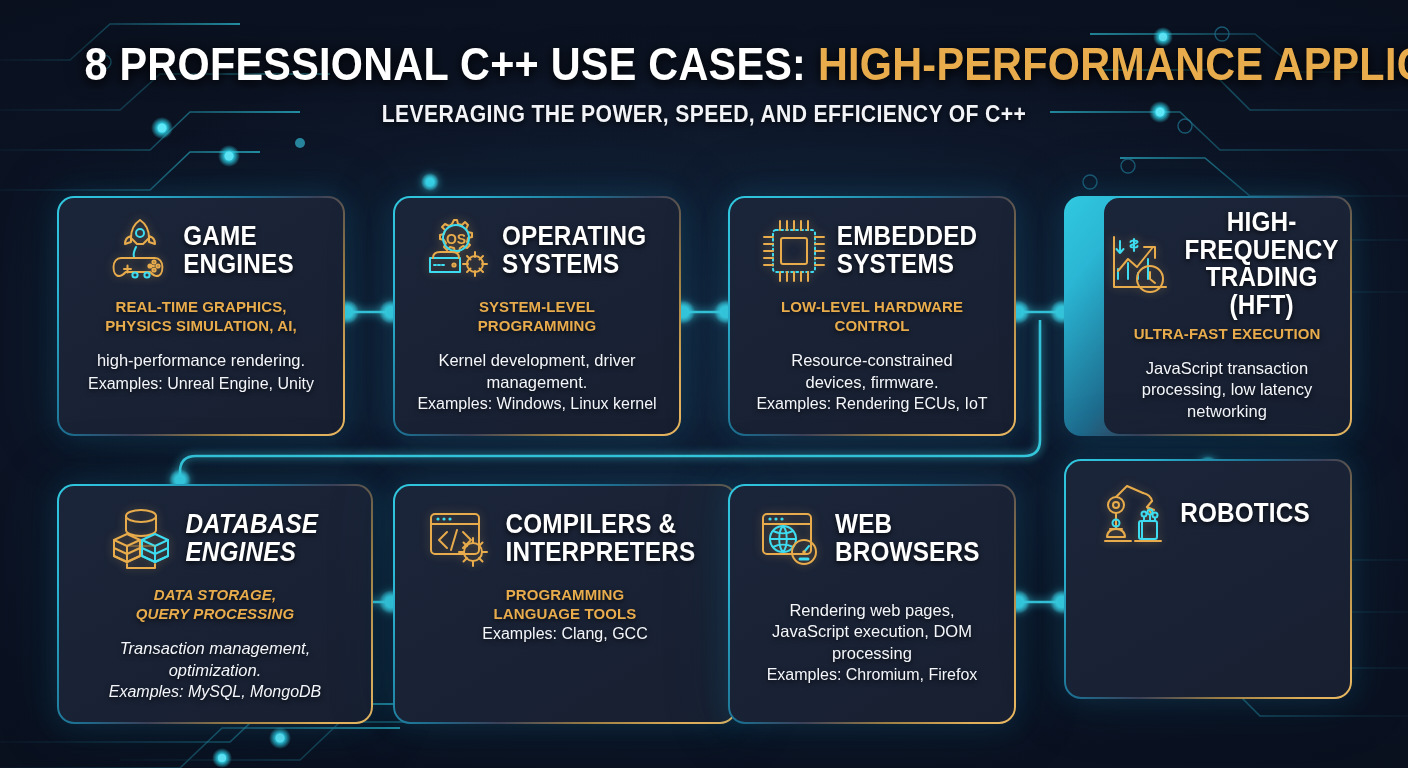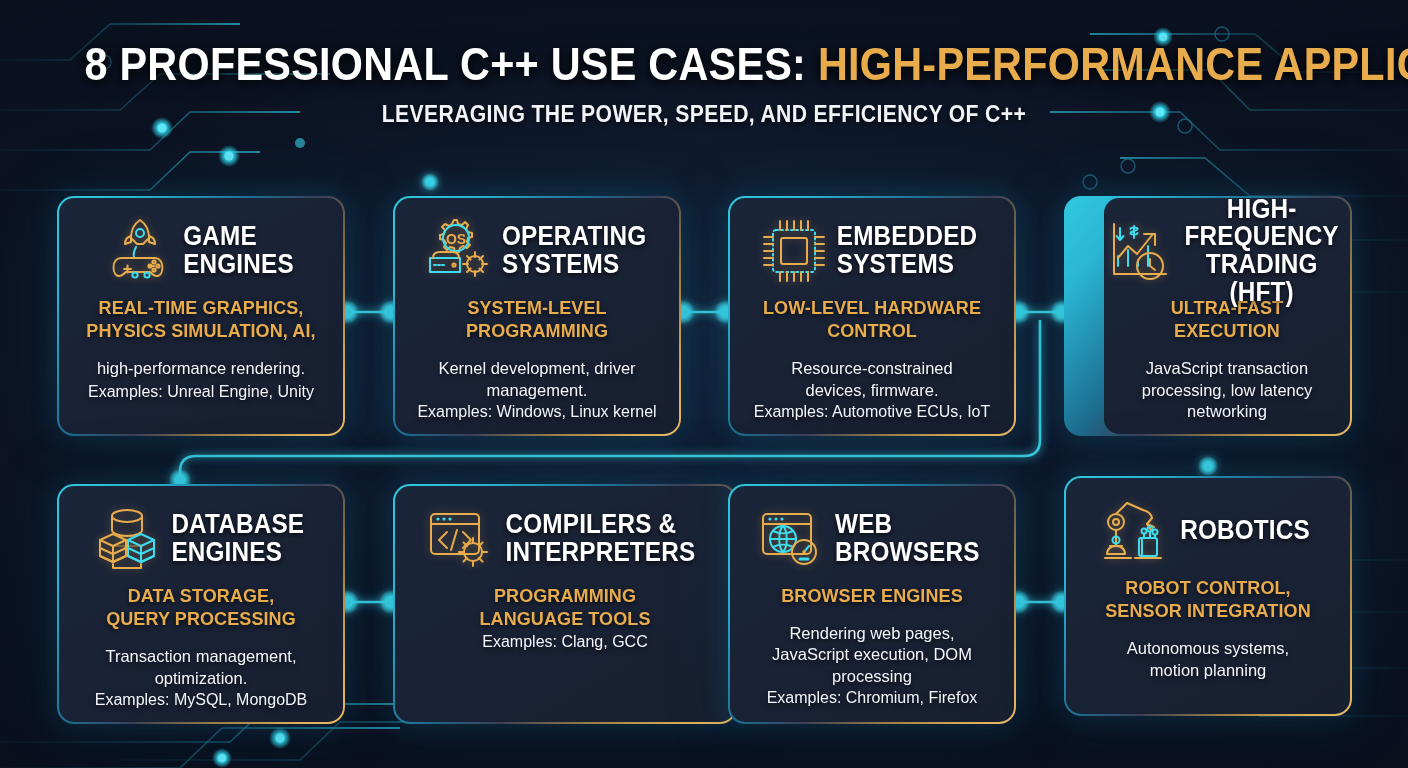--- a/index.html
+++ b/index.html
@@ -76,21 +76,21 @@
     font-size:27px;font-weight:bold;color:#ffffff;
     line-height:1.02;letter-spacing:.2px;
     transform:scaleX(.9);
     text-shadow:0 2px 6px rgba(0,0,0,.8);
     text-align:left;
     white-space:pre-line;
   }
   .card.ttl-center .head .ttl{text-align:center;}
   .card .body{margin-top:6px;width:100%;text-align:center;}
   .card .lead{
-    font-size:18px;font-weight:bold;color:#e8ac4c;
+    font-size:15px;font-weight:bold;color:#e8ac4c;
     line-height:1.28;letter-spacing:.1px;
     text-shadow:0 2px 5px rgba(0,0,0,.7);
     white-space:pre-line;
   }
   .card .desc{
     margin-top:15px;
     font-size:16.5px;color:#f4f6fa;line-height:1.3;
     text-shadow:0 2px 5px rgba(0,0,0,.7);
     white-space:pre-line;
   }
@@ -99,24 +99,24 @@
     font-size:16px;color:#f4f6fa;line-height:1.3;
     text-shadow:0 2px 5px rgba(0,0,0,.7);
   }
   .card .ex.tight{margin-top:1px;}
 
   
   #card-0{left:57px;  top:196px; width:288px; height:240px;}
   #card-1{left:393px; top:196px; width:288px; height:240px;}
   #card-2{left:728px; top:196px; width:288px; height:240px;}
   #card-3{left:1064px;top:196px; width:288px; height:240px;padding-left:40px;}
-  #card-4{left:57px;  top:484px; width:288px; height:240px;}
+  #card-4{left:57px;  top:484px; width:316px; height:240px;font-style:italic;}
   #card-5{left:393px; top:484px; width:344px; height:240px;}
   #card-6{left:728px; top:484px; width:288px; height:240px;}
-  #card-7{left:1064px;top:476px; width:288px; height:240px;}
+  #card-7{left:1064px;top:459px; width:288px; height:240px;}
 
   .ico svg{display:block;filter:drop-shadow(0 0 4px rgba(232,172,76,.35));}
 </style>
 </head>
 <body>
 
 <div id="bg">
   <div class="vig"></div>
   <svg viewBox="0 0 1408 768">
     <defs>
@@ -330,21 +330,21 @@
           </svg>
         </span>
         <span class="ttl">EMBEDDED
 SYSTEMS</span>
       </div>
       <div class="body">
         <div class="lead">LOW-LEVEL HARDWARE
 CONTROL</div>
         <div class="desc">Resource-constrained
 devices, firmware.</div>
-        <div class="ex tight">Examples: Automotive ECUs, IoT</div>
+        <div class="ex tight">Examples: Rendering ECUs, IoT</div>
       </div>
     </div>
   </div>
 
   <div class="card ttl-center" id="card-3">
     <div class="inner">
       <div class="head">
         <span class="ico">
           <svg width="70" height="70" viewBox="0 0 70 70" fill="none" stroke="#e8ac4c" stroke-width="2" stroke-linecap="round" stroke-linejoin="round">
             <path d="M8 8v50h52"></path>
@@ -447,21 +447,20 @@
             <circle cx="47" cy="48" r="12"></circle>
             <path d="M52 42l-5 6" stroke="#3ddcf0"></path>
             <circle cx="47" cy="48" r="1.8" fill="#e8ac4c" stroke="none"></circle>
             <path d="M43 55h8" stroke="#3ddcf0" stroke-width="3"></path>
           </svg>
         </span>
         <span class="ttl">WEB
 BROWSERS</span>
       </div>
       <div class="body">
-        <div class="lead">BROWSER ENGINES</div>
         <div class="desc">Rendering web pages,
 JavaScript execution, DOM
 processing</div>
         <div class="ex tight">Examples: Chromium, Firefox</div>
       </div>
     </div>
   </div>
 
   <div class="card ttl-center" id="card-7">
     <div class="inner">
@@ -484,23 +483,16 @@
               <circle cx="45" cy="37" r="2.5"></circle>
                 <circle cx="51" cy="35" r="2.5"></circle>
                 <circle cx="56" cy="38" r="2.5"></circle>
               <path d="M45 40v4M51 38v6M56 41v3"></path>
             </g>
             <path d="M36 64h26"></path>
           </svg>
         </span>
         <span class="ttl">ROBOTICS</span>
       </div>
-      <div class="body">
-        <div class="lead">ROBOT CONTROL,
-SENSOR INTEGRATION</div>
-        <div class="desc">Autonomous systems,
-motion planning</div>
-        <div class="ex"></div>
-      </div>
     </div>
   </div>
 
 </div>
 
 </body></html>

